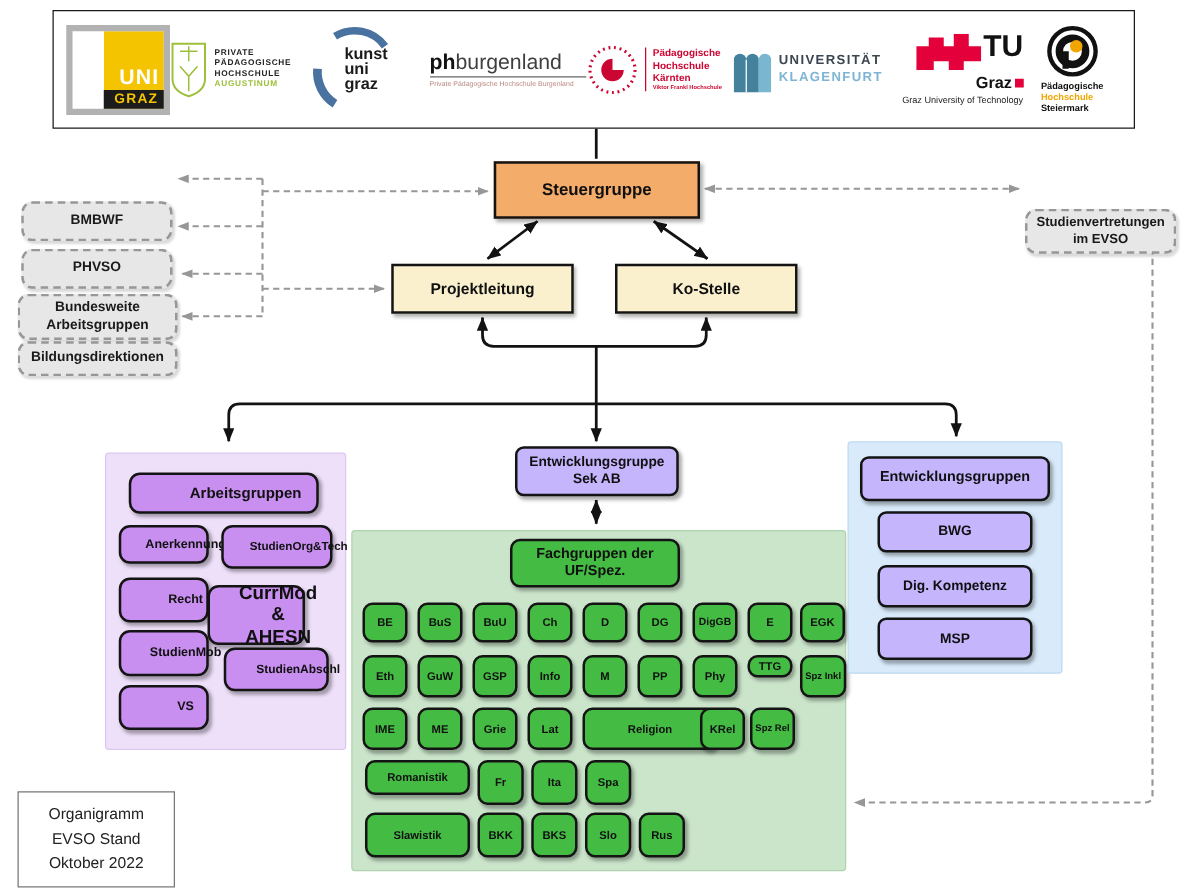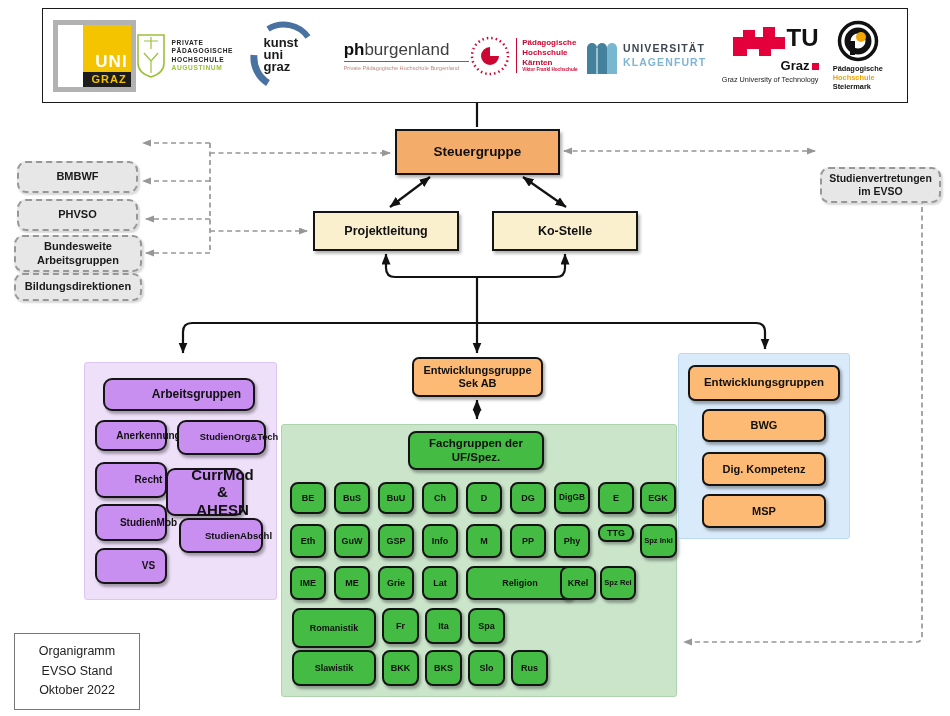--- a/index.html
+++ b/index.html
@@ -5,21 +5,21 @@
   html,body{margin:0;padding:0;background:#fff;}
   #canvas{position:relative;width:950px;height:716px;background:#fff;overflow:hidden;
           font-family:"Liberation Sans",sans-serif;border-bottom:2px solid #000;}
   svg.wires{position:absolute;left:0;top:0;pointer-events:none;}
   
   .node{position:absolute;box-sizing:border-box;display:flex;flex-direction:column;align-items:center;
         justify-content:center;text-align:center;font-weight:bold;color:#101010;border:2.4px solid #141414;
         box-shadow:2px 2.5px 3px rgba(0,0,0,.32);line-height:1.15;}
   .orange{background:#F4AC6A;font-size:13.5px;}
   .cream{background:#FAF0CE;font-size:12.5px;}
-  .bluebox{background:#fdba74;border-radius:7px;font-size:11px;}
+  .bluebox{background:#c4b5fd;border-radius:7px;font-size:11px;}
   .greenbox{background:#44BC44;border-radius:8px;}
   .purplebox{background:#C98FF0;border-radius:9px;padding-left:35px;}
   .dashedbox{position:absolute;box-sizing:border-box;display:flex;align-items:center;justify-content:center;
         text-align:center;font-weight:bold;color:#1a1a1a;border:2px dashed #979797;background:#E7E7E7;
         border-radius:9px;font-size:11px;line-height:1.2;box-shadow:1.5px 2px 2px rgba(0,0,0,.15);margin-top:34px;}
   .area{position:absolute;box-sizing:border-box;}
   #purple-area{background:#EFE0FA;border:1px solid #ddc6f2;border-radius:3px;}
   #green-area{background:#CBE5CB;border:1px solid #aed3ae;border-radius:3px;}
   #blue-area{background:#D9EBFB;border:1px solid #bcd9f2;border-radius:3px;}
   .gbox{font-size:9px;border-width:2.2px;padding:0 1px;}
@@ -35,21 +35,21 @@
   .logo{position:relative;flex:0 1 auto;}
   #logo-unigraz{width:84px;height:72px;border:5px solid #b2b2b2;box-sizing:border-box;
         background:linear-gradient(to right,#fff 0 34%,#f5c400 34% 100%);}
   #logo-unigraz .uni{position:absolute;right:3px;bottom:15px;color:#fff;font-weight:bold;font-size:17px;letter-spacing:1px;}
   #logo-unigraz .graz{position:absolute;right:0;bottom:0;background:#1c1c1c;color:#f5c400;
         font-weight:bold;font-size:11px;padding:1px 4px 2px 8px;letter-spacing:1px;}
   .aug{display:flex;align-items:center;gap:6px;width:112px;}
   .aug .txt div{font-size:6.6px;font-weight:bold;letter-spacing:.6px;color:#222;line-height:1.25;}
   .aug .txt div.gr{color:#9dc03b;}
   .kug{width:100px;height:70px;}
-  .kug .txt{position:absolute;left:18px;top:16px;font-size:13px;font-weight:bold;color:#1a1a1a;line-height:.95;}
+  .kug .txt{position:absolute;left:30px;top:16px;font-size:13px;font-weight:bold;color:#1a1a1a;line-height:.95;}
   .phb{width:128px;}
   .phb .word{font-size:17px;color:#3f3f3f;border-bottom:1.5px solid #666;padding-bottom:1px;white-space:nowrap;}
   .phb .word b{color:#111;}
   .phb .sub{font-size:5.6px;color:#bb8a80;margin-top:3px;white-space:nowrap;}
   .phk{display:flex;align-items:center;gap:5px;width:120px;}
   .phk .txt{border-left:1.5px solid #cc0633;padding-left:5px;}
   .phk .txt div{font-size:8px;font-weight:bold;color:#cc0633;line-height:1.2;}
   .phk .txt .sub{font-size:4.6px;font-weight:bold;}
   .klu{display:flex;align-items:center;gap:6px;width:122px;}
   .klu .t1{font-size:10.5px;font-weight:bold;color:#3c4650;letter-spacing:1.1px;line-height:1.3;}
@@ -249,21 +249,21 @@
   <div class="node greenbox gbox sm" style="left:640px;top:524px;width:37px;height:34px">Spz Inkl</div>
 
   <div class="node greenbox gbox" style="left:290px;top:566px;width:36px;height:34px">IME</div>
   <div class="node greenbox gbox" style="left:334px;top:566px;width:36px;height:34px">ME</div>
   <div class="node greenbox gbox" style="left:378px;top:566px;width:36px;height:34px">Grie</div>
   <div class="node greenbox gbox" style="left:422px;top:566px;width:36px;height:34px">Lat</div>
   <div class="node greenbox gbox" style="left:466px;top:566px;width:108px;height:34px">Religion</div>
   <div class="node greenbox gbox" style="left:560px;top:566px;width:36px;height:34px">KRel</div>
   <div class="node greenbox gbox sm" style="left:600px;top:566px;width:36px;height:34px">Spz Rel</div>
 
-  <div class="node greenbox gbox" style="left:292px;top:608px;width:84px;height:40px">Romanistik</div>
+  <div class="node greenbox gbox" style="left:292px;top:608px;width:84px;height:28px">Romanistik</div>
   <div class="node greenbox gbox" style="left:382px;top:608px;width:37px;height:36px">Fr</div>
   <div class="node greenbox gbox" style="left:425px;top:608px;width:37px;height:36px">Ita</div>
   <div class="node greenbox gbox" style="left:468px;top:608px;width:37px;height:36px">Spa</div>
 
   <div class="node greenbox gbox" style="left:292px;top:650px;width:84px;height:36px">Slawistik</div>
   <div class="node greenbox gbox" style="left:382px;top:650px;width:37px;height:36px">BKK</div>
   <div class="node greenbox gbox" style="left:425px;top:650px;width:37px;height:36px">BKS</div>
   <div class="node greenbox gbox" style="left:468px;top:650px;width:37px;height:36px">Slo</div>
   <div class="node greenbox gbox" style="left:511px;top:650px;width:37px;height:36px">Rus</div>
 

